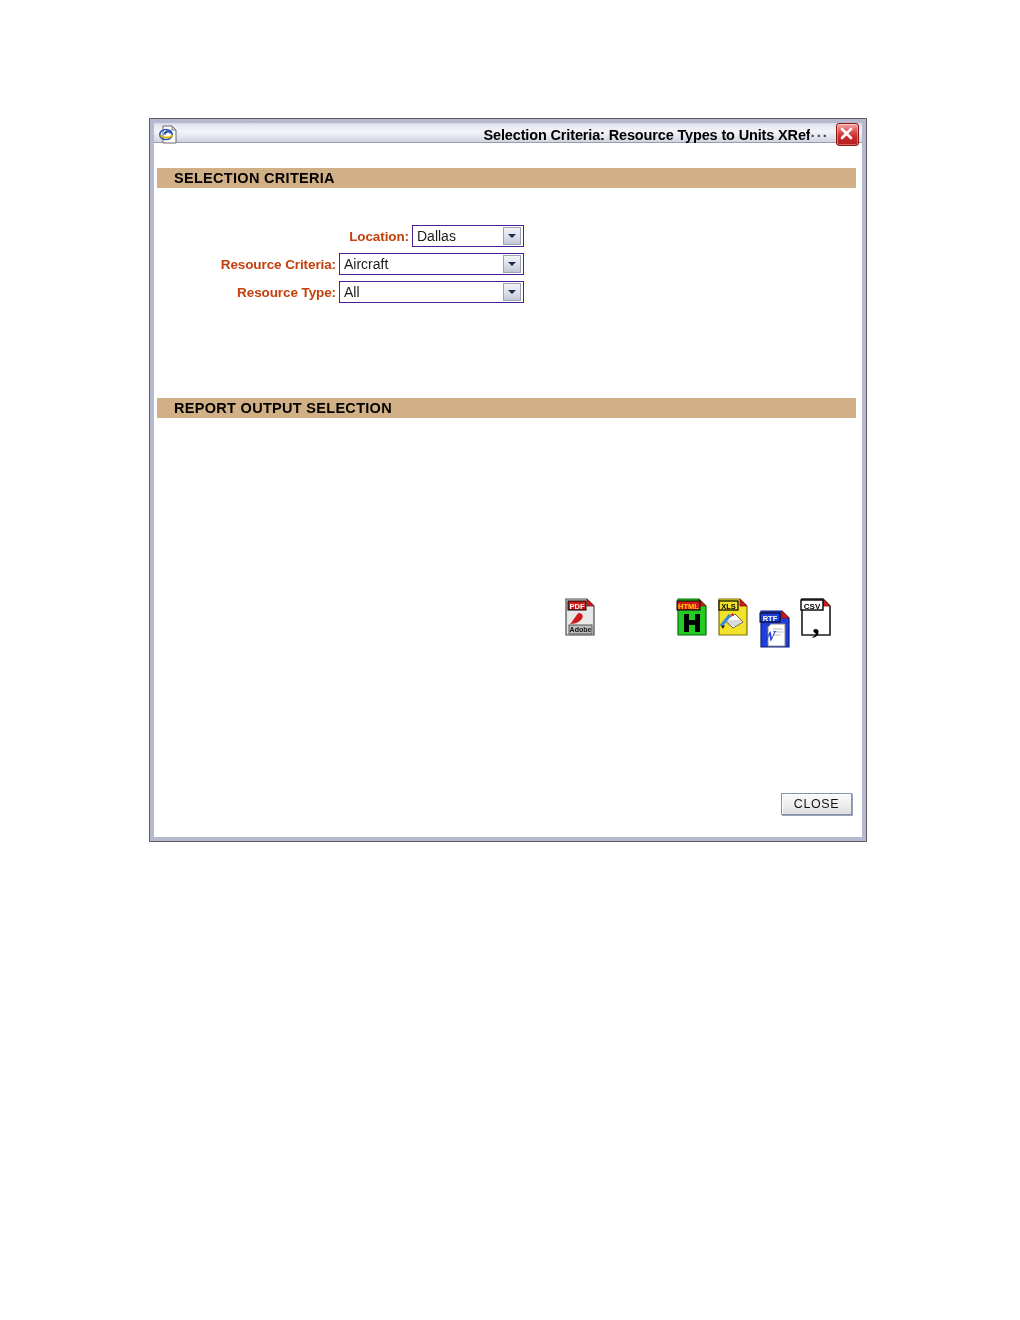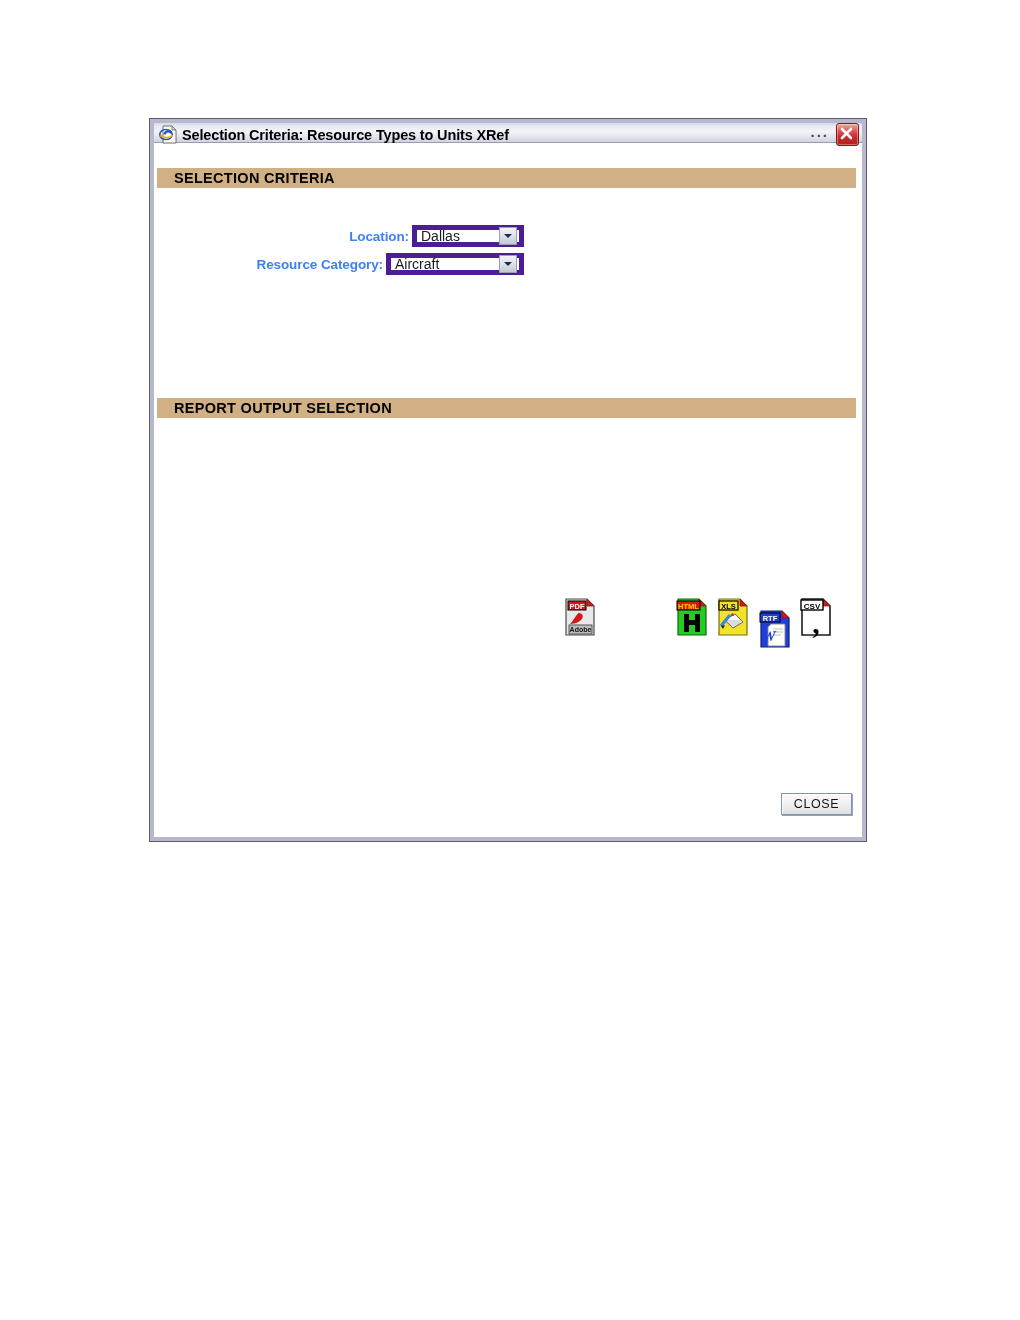--- a/index.html
+++ b/index.html
@@ -40,20 +40,21 @@
     left: 0; top: 0; right: 0;
     height: 20px;
     box-sizing: border-box;
     background: linear-gradient(to bottom,
         #d6d8e6 0%, #e9eaf2 18%, #f3f4f8 45%,
         #e4e5ee 72%, #d0d2e0 100%);
     border-bottom: 1px solid #9a9cb0;
     display: flex;
     align-items: center;
     padding: 4px 3px 0 5px;
+    text-align: right;
   }
   #titlebar-icon {
     width: 18px;
     height: 19px;
     position: relative;
     flex: 0 0 auto;
     margin-right: 5px;
   }
   #titlebar-text {
     flex: 1 1 auto;
@@ -122,37 +123,37 @@
   .form-row {
     display: flex;
     align-items: center;
     justify-content: flex-end;
     margin-bottom: 6px;
     height: 22px;
   }
   .form-label {
     font-size: 13.5px;
     font-weight: bold;
-    color: #3b82f6;
+    color: #c2410c;
     text-align: right;
     padding-right: 3px;
     white-space: nowrap;
     letter-spacing: -0.1px;
   }
   .select-wrap {
     position: relative;
     height: 22px;
     box-sizing: border-box;
-    border: 5px solid #4c1d95;
+    border: 1px solid #4c1d95;
     background: #ffffff;
     display: flex;
     align-items: center;
   }
   .select-wrap.w-narrow { width: 112px; }
-  .select-wrap.w-wide   { width: 138px; }
+  .select-wrap.w-wide   { width: 185px; }
   .select-value {
     flex: 1 1 auto;
     font-size: 14px;
     color: #1b1b1b;
     padding-left: 4px;
     white-space: nowrap;
     overflow: hidden;
     font-family: "Liberation Sans", sans-serif;
   }
   .select-arrow {
@@ -246,27 +247,34 @@
 
         <div class="form-row">
           <span class="form-label">Location:</span>
           <span class="select-wrap w-narrow">
             <span class="select-value">Dallas</span>
             <span class="select-arrow"></span>
           </span>
         </div>
 
         <div class="form-row">
-          <span class="form-label">Resource Category:</span>
+          <span class="form-label">Resource Criteria:</span>
           <span class="select-wrap w-wide">
             <span class="select-value">Aircraft</span>
             <span class="select-arrow"></span>
           </span>
         </div>
 
+        <div class="form-row">
+          <span class="form-label">Resource Type:</span>
+          <span class="select-wrap w-wide">
+            <span class="select-value">All</span>
+            <span class="select-arrow"></span>
+          </span>
+        </div>
 
       </div>
 
       <div class="section-header" id="sec-output">REPORT OUTPUT SELECTION</div>
 
       <div id="icon-row">
 
         <span class="doc-icon" style="left:409px; top:0;text-align:center;">
           <svg width="36" height="44" viewBox="0 0 36 44">
             <path d="M3 4 h21 l7 7 v29 h-28 z" fill="#e8e8e8" stroke="#4a4a4a" stroke-width="1.2"></path>

